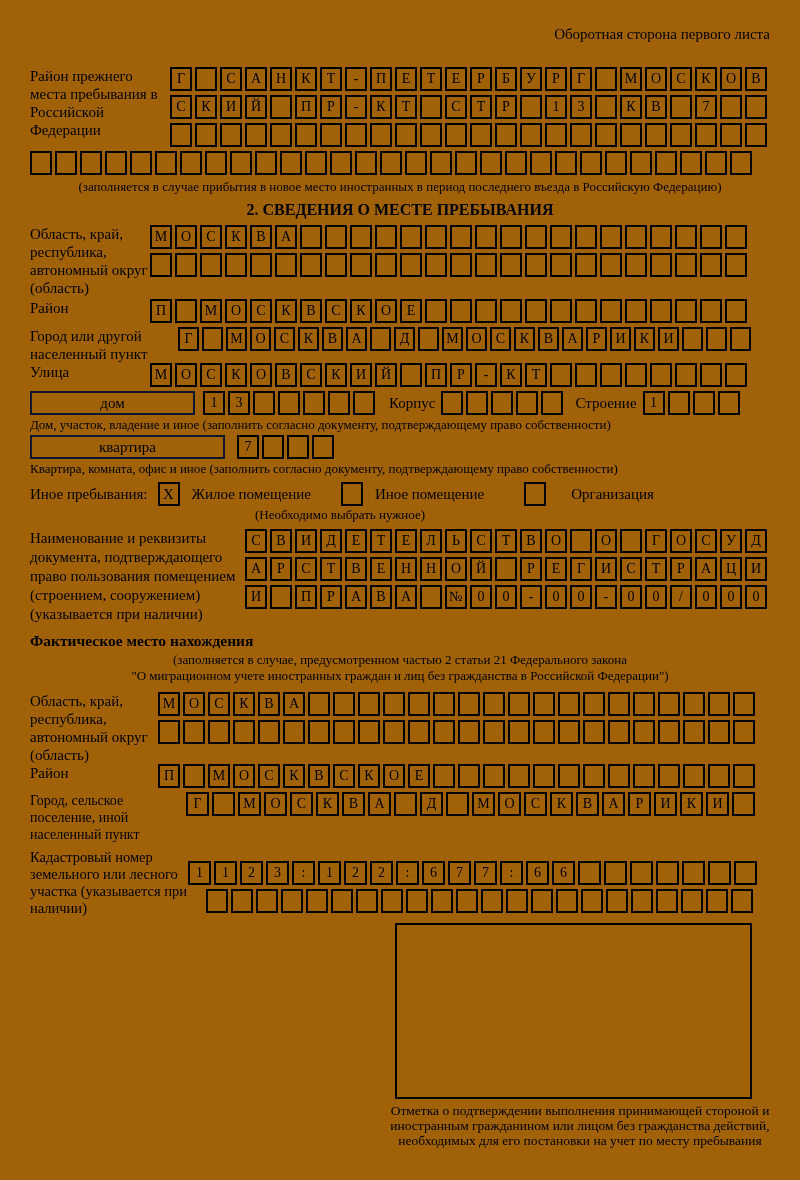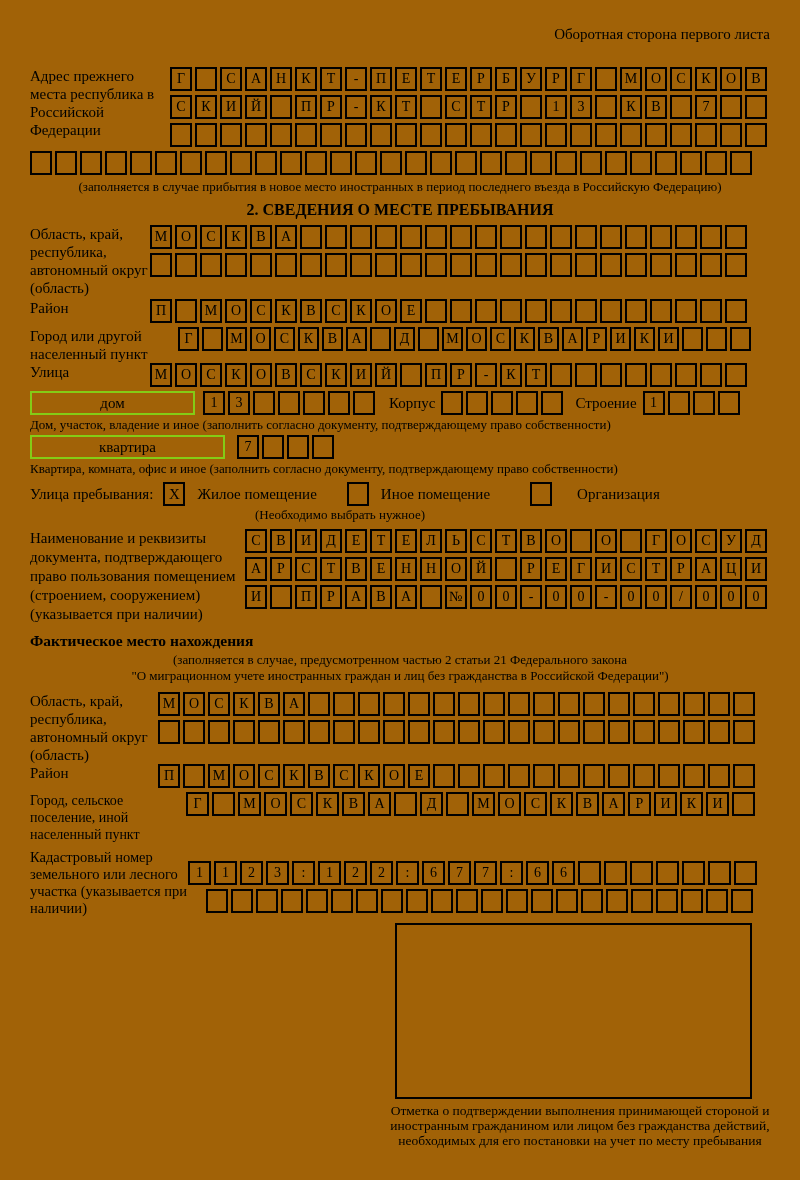--- a/index.html
+++ b/index.html
@@ -30,21 +30,21 @@
   .w21c .cell { width:21px; }
   .w23c .cell { width:23px; }
   .fullrow { margin-top:4px; }
 
   .note { font-size:13px; line-height:16px; }
   .center { text-align:center; }
   .sec-title { text-align:center; font-size:16px; font-weight:bold; line-height:19px; margin-top:5px; margin-bottom:6px; }
 
   .mt2{margin-top:2px;} .mt4{margin-top:4px;} .mt6{margin-top:6px;} .mt8{margin-top:8px;}
 
-  .field-box { box-sizing:border-box; height:24px; border:2px solid #84cc16; text-align:center;
+  .field-box { box-sizing:border-box; height:24px; border:2px solid #0f172a; text-align:center;
                font-size:15px; line-height:20px; flex:none; }
   .dom-box { width:165px; }
   .kv-box  { width:195px; }
   .dom-row .box-row, .kv-row .box-row { margin-bottom:0; }
   .inl { font-size:15px; line-height:24px; flex:none; }
 
   .stay-row { align-items:center; margin-top:5px; }
   .stay-row span { font-size:15px; }
   .chk { box-sizing:border-box; width:22px; height:24px; border:2px solid #000; flex:none;
          font-size:15px; line-height:20px; text-align:center; }
@@ -62,21 +62,21 @@
                 font-size:13.5px; line-height:15px; margin-top:4px; }
 </style>
 </head>
 <body>
 
 <div class="page">
 
   <div class="top-note">Оборотная сторона первого листа</div>
 
   <div class="frow">
-    <div class="lbl w140">Адрес прежнего места республика в Российской Федерации</div>
+    <div class="lbl w140">Район прежнего места пребывания в Российской Федерации</div>
     <div class="rows">
       <div class="box-row">
           <div class="cell">Г</div>
           <div class="cell"></div>
           <div class="cell">С</div>
           <div class="cell">А</div>
           <div class="cell">Н</div>
           <div class="cell">К</div>
           <div class="cell">Т</div>
           <div class="cell">-</div>
@@ -372,21 +372,21 @@
     <div class="box-row" style="margin-left:12px">
         <div class="cell">7</div>
         <div class="cell"></div>
         <div class="cell"></div>
         <div class="cell"></div>
       </div>
   </div>
   <div class="note mt2">Квартира, комната, офис и иное (заполнить согласно документу, подтверждающему право собственности)</div>
 
   <div class="frow stay-row">
-    <span>Улица пребывания:</span>
+    <span>Иное пребывания:</span>
     <div class="chk" style="margin-left:10px">X</div>
     <span style="margin-left:12px">Жилое помещение</span>
     <div class="chk" style="margin-left:30px"></div>
     <span style="margin-left:12px">Иное помещение</span>
     <div class="chk" style="margin-left:40px"></div>
     <span style="margin-left:25px">Организация</span>
   </div>
   <div class="note choose-note">(Необходимо выбрать нужное)</div>
 
   <div class="frow mt6">

